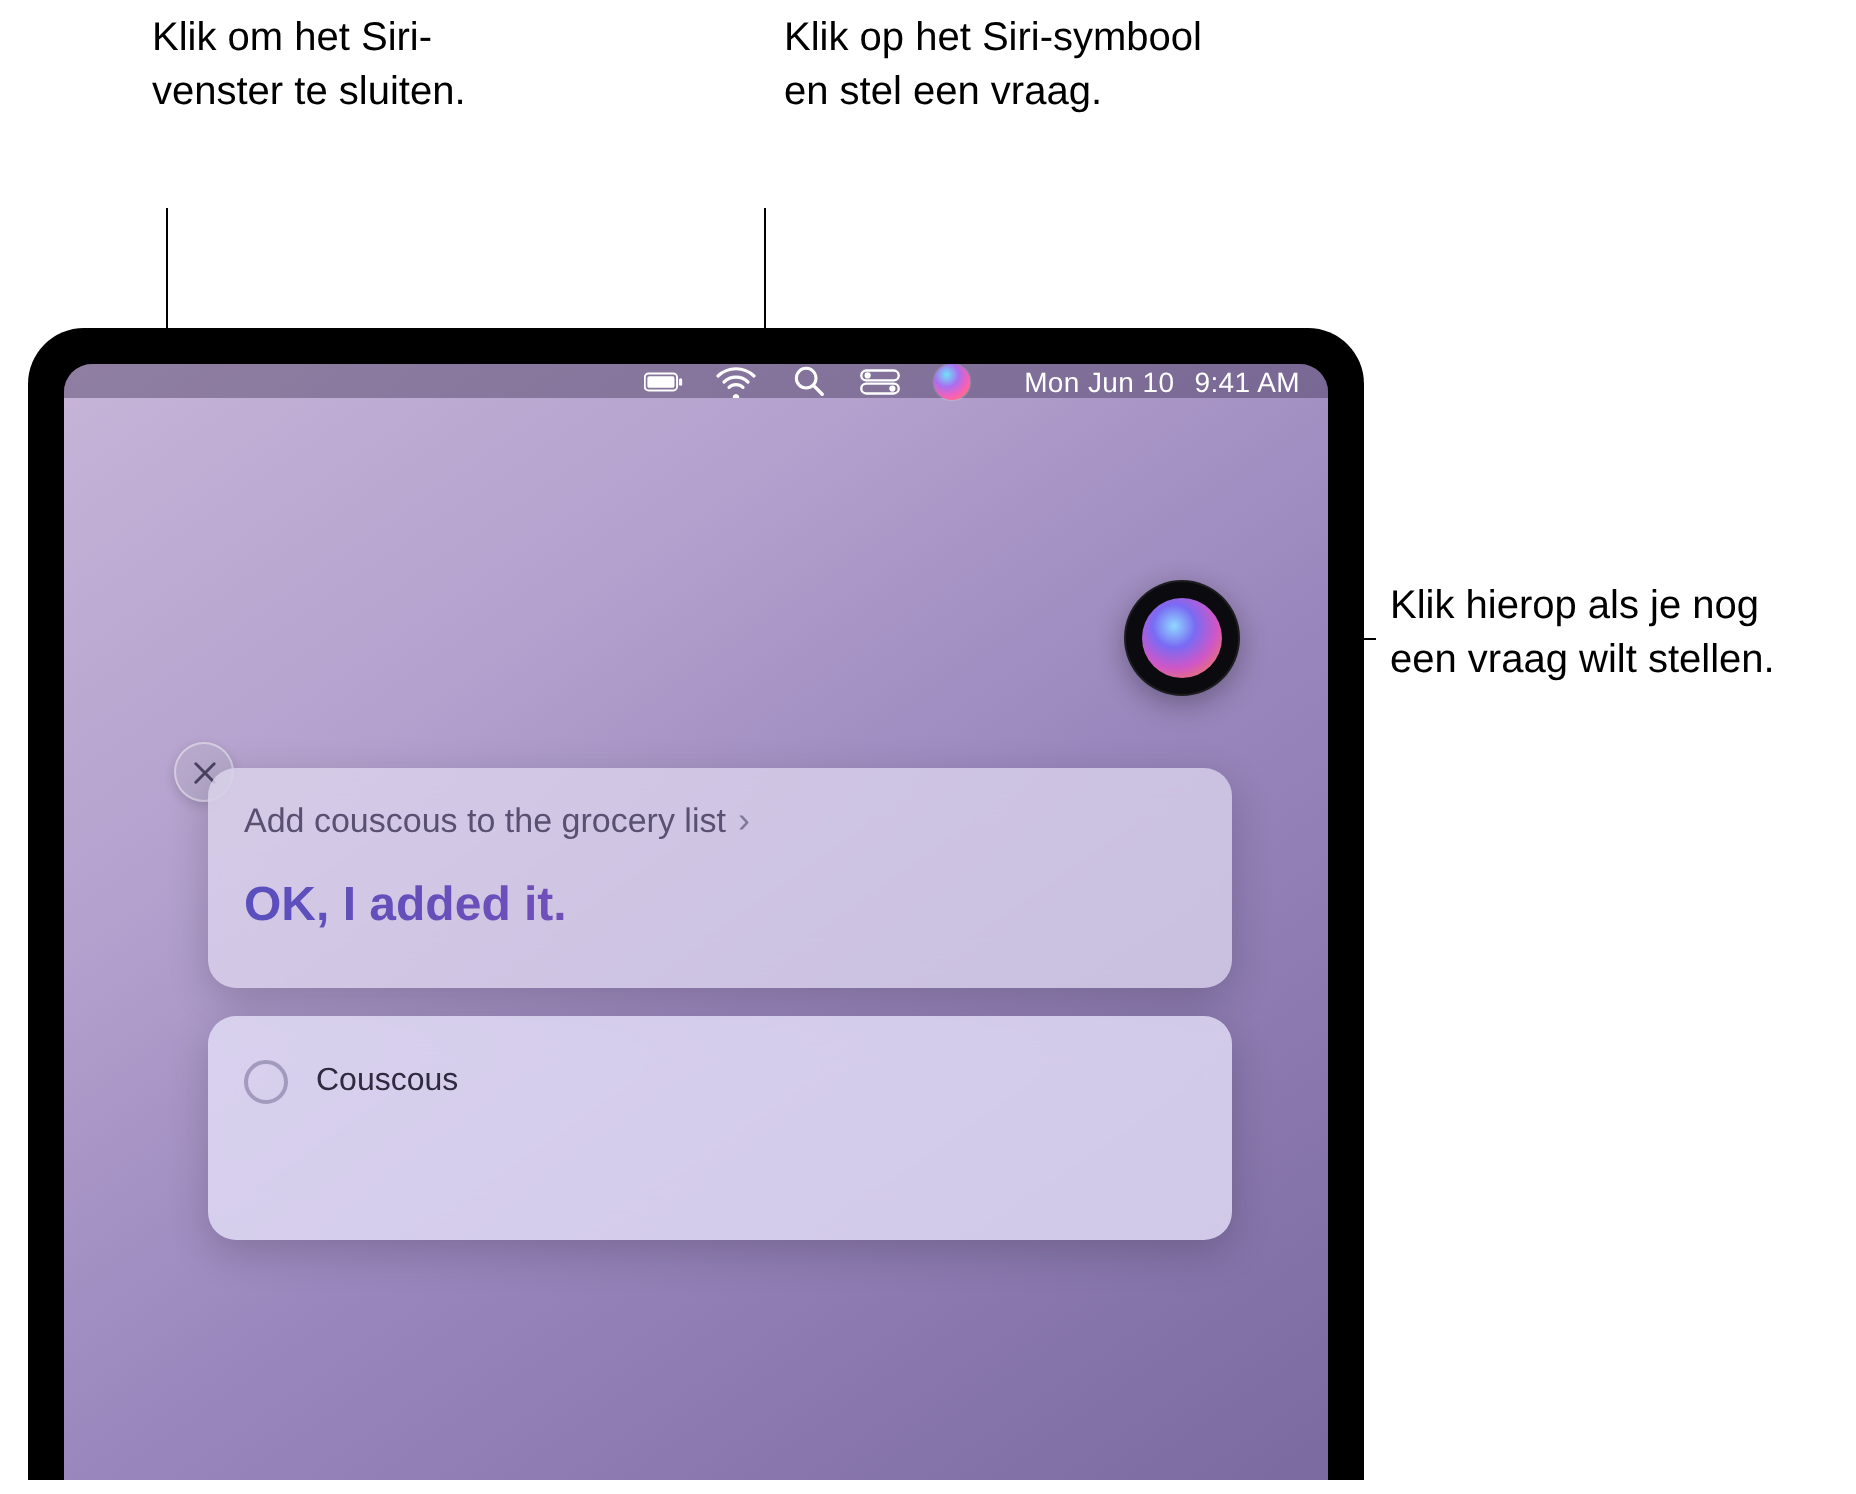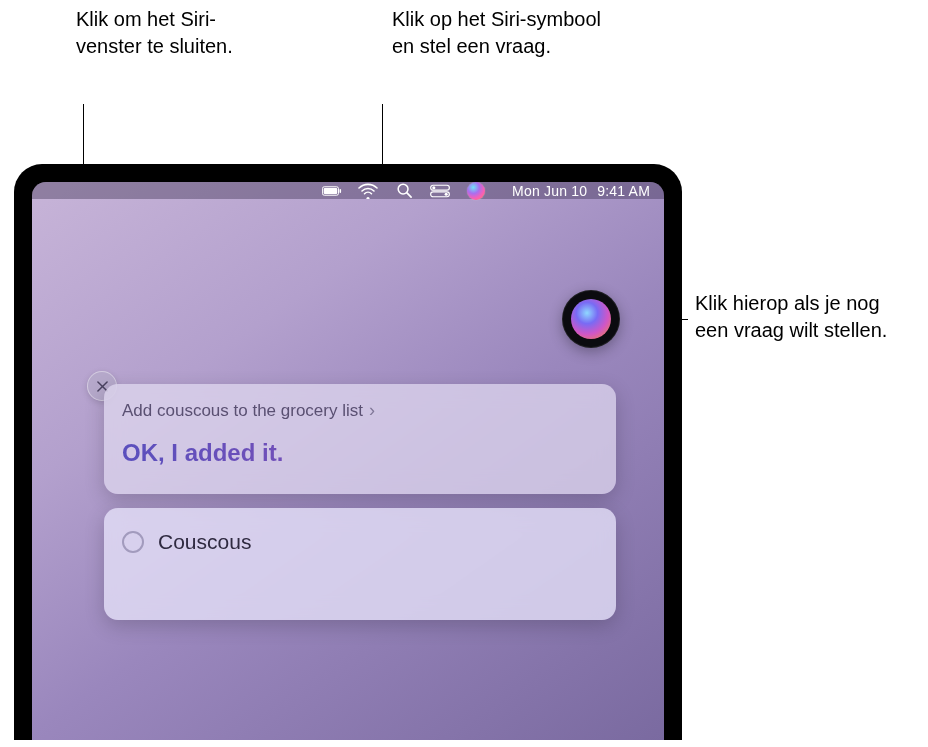--- a/index.html
+++ b/index.html
@@ -153,21 +153,21 @@
       display: flex; align-items: center; gap: 14px;
       padding-top: 6px;
       border-top: 0 solid transparent;
     }
     .card-2 .radio {
       width: 22px; height: 22px; border-radius: 50%;
       border: 2px solid #a29bbd;
       flex-shrink: 0;
     }
     .card-2 .item-label {
-      font-size: 21px; color: #2f2a40; font-weight: 500;
+      font-size: 16px; color: #2f2a40; font-weight: 500;
     }
   </style>
 </head>
 <body>
 
 <div class="callout callout-1">Klik om het Siri-venster te sluiten.</div>
 <div class="callout callout-2">Klik op het Siri-symbool en stel een vraag.</div>
 <div class="callout callout-3">Klik hierop als je nog een vraag wilt stellen.</div>
 
 <div class="leader leader-v1"></div>

